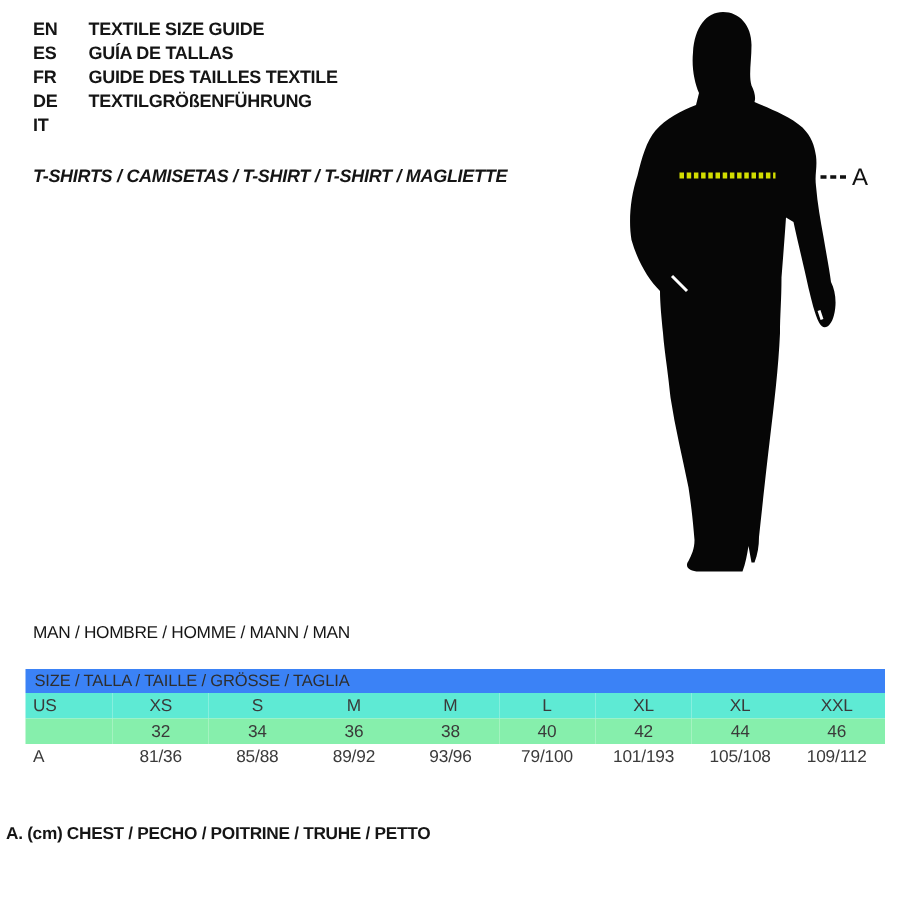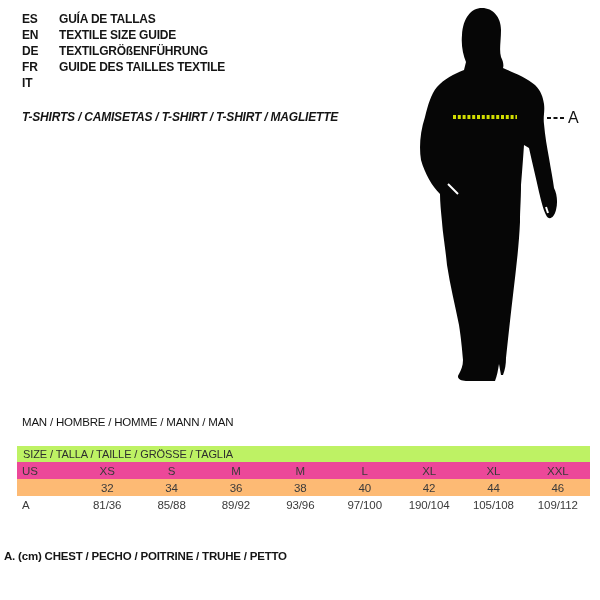--- a/index.html
+++ b/index.html
@@ -32,34 +32,34 @@
   .size-table tr.hdr td{height:16px;text-align:left;padding-left:6px;font-size:11px;color:#2e2e2e;}
 
   
   .footnote{left:4px;top:550px;font-size:11.5px;font-weight:bold;letter-spacing:-0.2px;}
 </style>
 </head>
 <body>
 
 <div class="abs lang-list">
   <div class="lang-row">
+    <span class="lang-code">EN</span>
+    <span class="lang-label">TEXTILE SIZE GUIDE</span>
+  </div>
+  <div class="lang-row">
     <span class="lang-code">ES</span>
     <span class="lang-label">GUÍA DE TALLAS</span>
   </div>
   <div class="lang-row">
-    <span class="lang-code">EN</span>
-    <span class="lang-label">TEXTILE SIZE GUIDE</span>
+    <span class="lang-code">FR</span>
+    <span class="lang-label">GUIDE DES TAILLES TEXTILE</span>
   </div>
   <div class="lang-row">
     <span class="lang-code">DE</span>
     <span class="lang-label">TEXTILGRÖßENFÜHRUNG</span>
-  </div>
-  <div class="lang-row">
-    <span class="lang-code">FR</span>
-    <span class="lang-label">GUIDE DES TAILLES TEXTILE</span>
   </div>
   <div class="lang-row">
     <span class="lang-code">IT</span>
   </div>
 </div>
 
 <div class="abs categories">
   <div>T-SHIRTS / CAMISETAS / T-SHIRT / T-SHIRT / MAGLIETTE</div>
 </div>
 
@@ -118,51 +118,51 @@
       <col>
       <col>
       <col>
       <col>
       <col>
       <col>
       <col>
   </colgroup>
   <tbody>
     <tr class="hdr">
-      <td colspan="9" style="background:#bef264;">SIZE / TALLA / TAILLE / GRÖSSE / TAGLIA</td>
+      <td colspan="9" style="background:#3b82f6;">SIZE / TALLA / TAILLE / GRÖSSE / TAGLIA</td>
     </tr>
-    <tr style="background:#ec4899;">
+    <tr style="background:#5eead4;">
       <td class="rowlabel">US</td>
       <td>XS</td>
       <td>S</td>
       <td>M</td>
       <td>M</td>
       <td>L</td>
       <td>XL</td>
       <td>XL</td>
       <td>XXL</td>
     </tr>
-    <tr style="background:#fdba74;">
+    <tr style="background:#86efac;">
       <td class="rowlabel"></td>
       <td>32</td>
       <td>34</td>
       <td>36</td>
       <td>38</td>
       <td>40</td>
       <td>42</td>
       <td>44</td>
       <td>46</td>
     </tr>
     <tr>
       <td class="rowlabel">A</td>
       <td>81/36</td>
       <td>85/88</td>
       <td>89/92</td>
       <td>93/96</td>
-      <td>97/100</td>
-      <td>190/104</td>
+      <td>79/100</td>
+      <td>101/193</td>
       <td>105/108</td>
       <td>109/112</td>
     </tr>
   </tbody>
 </table>
 
 <div class="abs footnote">A. (cm) CHEST / PECHO / POITRINE / TRUHE / PETTO</div>
 
 </body></html>

